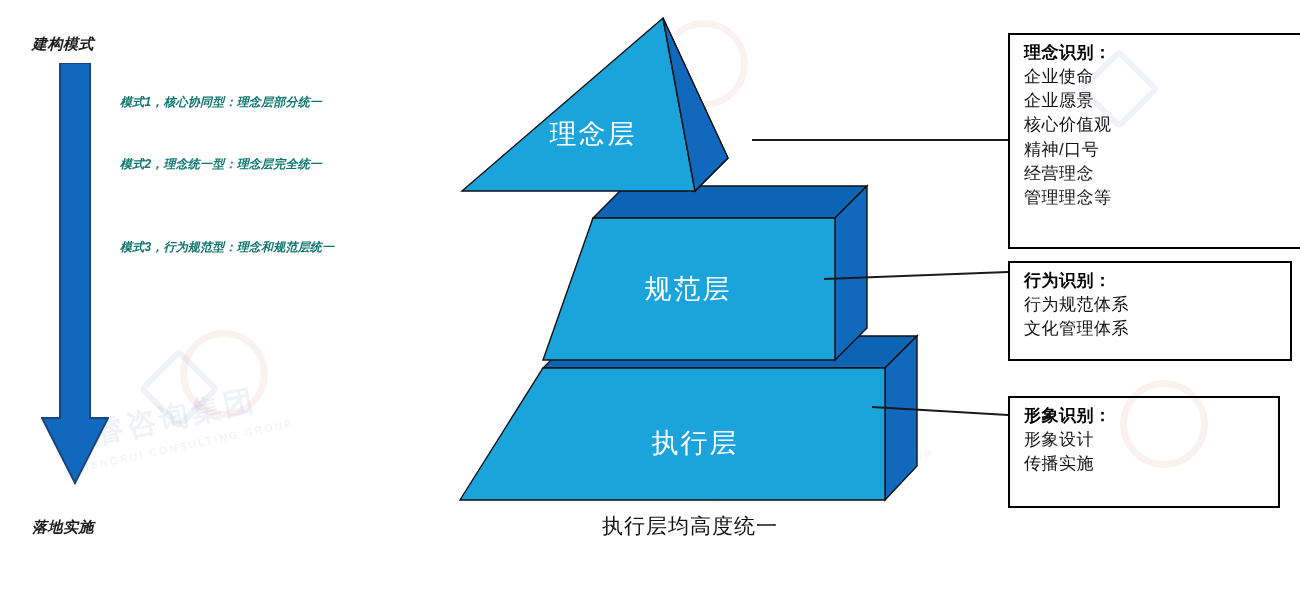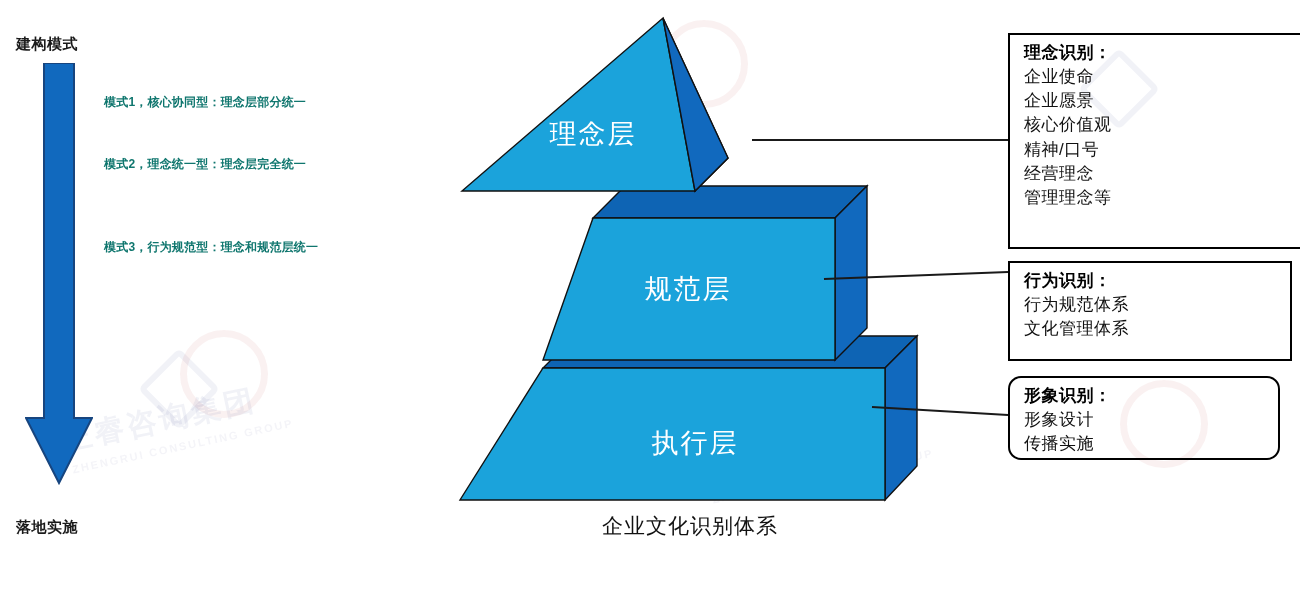--- a/index.html
+++ b/index.html
@@ -47,22 +47,22 @@
   }
   .wm-text-sm {
     color: rgba(60, 70, 140, 0.06);
     font-size: 11px;
     letter-spacing: 2px;
   }
 
   
   #left-panel {
     position: absolute;
-    left: 0; top: 0;
-    width: 520px; height: 528px;
+    left: 16px; top: 0;
+    width: 520px; height: 528px; font-style: italic;
   }
   .corner-label {
     position: absolute;
     font-size: 15px;
     font-weight: bold;
     color: #1a1a1a;
     letter-spacing: 0.5px;
   }
   #label-top { left: 16px; top: 35px; }
   #label-bottom { left: 16px; top: 518px; }
@@ -140,21 +140,21 @@
     letter-spacing: 0.5px;
   }
   .info-item {
     font-size: 17px;
     color: #111111;
     line-height: 1.42;
     letter-spacing: 0.5px;
   }
   #box-ideology { left: 1008px; top: 33px;  width: 324px; height: 216px; }
   #box-behavior { left: 1008px; top: 261px; width: 284px; height: 100px; }
-  #box-image    { left: 1008px; top: 376px; width: 272px; height: 84px; border-radius: 13px; }
+  #box-image    { left: 1008px; top: 396px; width: 272px; height: 112px; }
 </style>
 </head>
 <body>
 
 <div id="stage">
 
   <div class="wm wm-diamond" style="left:150px;top:360px;"></div>
   <div class="wm wm-diamond" style="left:630px;top:110px;"></div>
   <div class="wm wm-diamond" style="left:1090px;top:60px;"></div>
   <div class="wm wm-ring" style="left:180px;top:330px;"></div>
@@ -207,21 +207,21 @@
         <polygon points="233,10 298,150 265,183 233,10" fill="#1169BE" stroke="#111111" stroke-width="1.4"></polygon>
 
         <polygon points="233,10 265,183 32,183" transform="translate(0,0)" fill="#1BA3DB" stroke="#111111" stroke-width="1.4"></polygon>
 
         <polygon points="233,10 298,150 265,183" fill="#1169BE" stroke="#111111" stroke-width="1.4"></polygon>
         <text class="tier-text" x="163" y="128">理念层</text>
       </g>
     </svg>
   </div>
 
-  <div id="pyramid-caption">企业文化识别体系</div>
+  <div id="pyramid-caption">执行层均高度统一</div>
 
   <svg id="connectors" viewBox="0 0 1300 590" xmlns="http://www.w3.org/2000/svg">
     <line x1="752" y1="140" x2="1008" y2="140" stroke="#1a1a1a" stroke-width="1.8"></line>
     <line x1="824" y1="279" x2="1008" y2="272" stroke="#1a1a1a" stroke-width="1.8"></line>
     <line x1="872" y1="407" x2="1008" y2="415" stroke="#1a1a1a" stroke-width="1.8"></line>
   </svg>
 
   <div class="info-box" id="box-ideology">
     <div class="info-title">理念识别：</div>
     <div class="info-item">企业使命</div>

